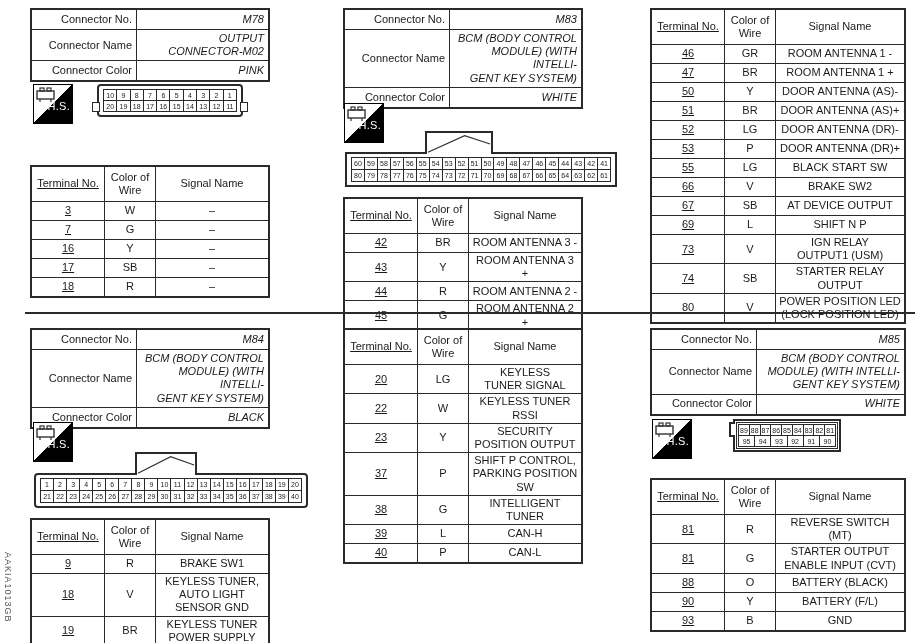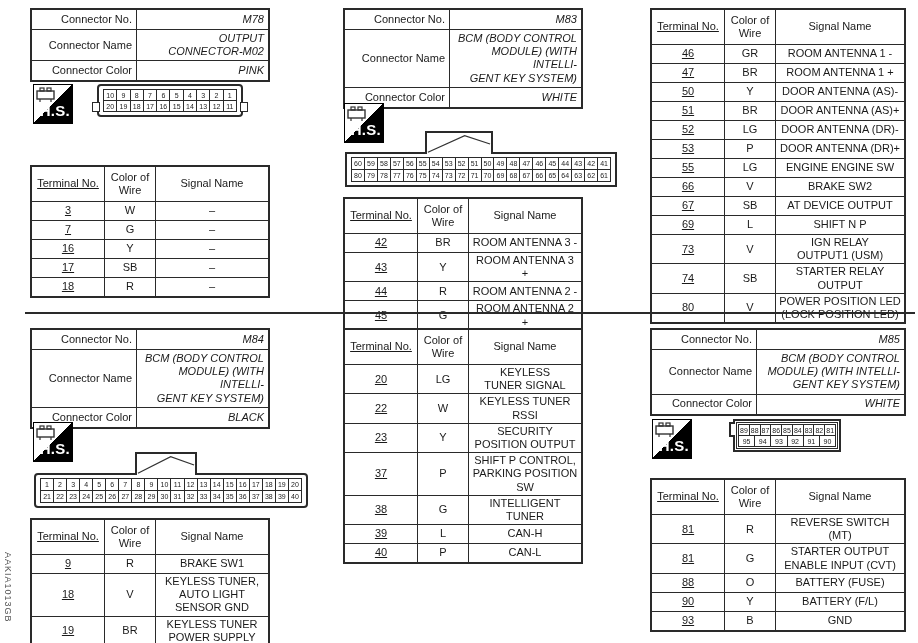--- a/index.html
+++ b/index.html
@@ -21,22 +21,22 @@
   .term .c0 { width:66px;text-decoration:underline; }
   .term .c1 { width:44px; }
 
   
   .hs {
     width:40px; height:40px; border:1px solid #000; box-sizing:border-box;
     background:linear-gradient(135deg,#fff 49.4%,#000 50%);
     position:absolute;
   }
   .hs .hs-label {
-    position:absolute; right:2px; bottom:4px; color:#fff; font-weight:bold;
-    font-size:15px; letter-spacing:0.3px;
+    position:absolute; right:2px; bottom:11px; color:#fff; font-weight:normal;
+    font-size:11px; letter-spacing:0.3px;
   }
   .hs svg { position:absolute; left:2px; top:2px; }
 
   
   .pinbox {
     position:absolute; box-sizing:border-box; border:2px solid #2a2a2a;
     background:#fff; padding:3px 4px;
   }
   .pinbox.rounded { border-radius:4px; }
   .pin-row { display:flex; }
@@ -331,21 +331,21 @@
             <td class="c2">DOOR ANTENNA (DR)-</td>
           </tr>
           <tr>
             <td class="c0">53</td>
             <td class="c1">P</td>
             <td class="c2">DOOR ANTENNA (DR)+</td>
           </tr>
           <tr>
             <td class="c0">55</td>
             <td class="c1">LG</td>
-            <td class="c2">ENGINE ENGINE SW</td>
+            <td class="c2">BLACK START SW</td>
           </tr>
           <tr>
             <td class="c0">66</td>
             <td class="c1">V</td>
             <td class="c2">BRAKE SW2</td>
           </tr>
           <tr>
             <td class="c0">67</td>
             <td class="c1">SB</td>
             <td class="c2">AT DEVICE OUTPUT</td>
@@ -625,21 +625,21 @@
           </tr>
           <tr>
             <td class="c0">81</td>
             <td class="c1">G</td>
             <td class="c2">STARTER OUTPUT
 ENABLE INPUT (CVT)</td>
           </tr>
           <tr>
             <td class="c0">88</td>
             <td class="c1">O</td>
-            <td class="c2">BATTERY (FUSE)</td>
+            <td class="c2">BATTERY (BLACK)</td>
           </tr>
           <tr>
             <td class="c0">90</td>
             <td class="c1">Y</td>
             <td class="c2">BATTERY (F/L)</td>
           </tr>
           <tr>
             <td class="c0">93</td>
             <td class="c1">B</td>
             <td class="c2">GND</td>

